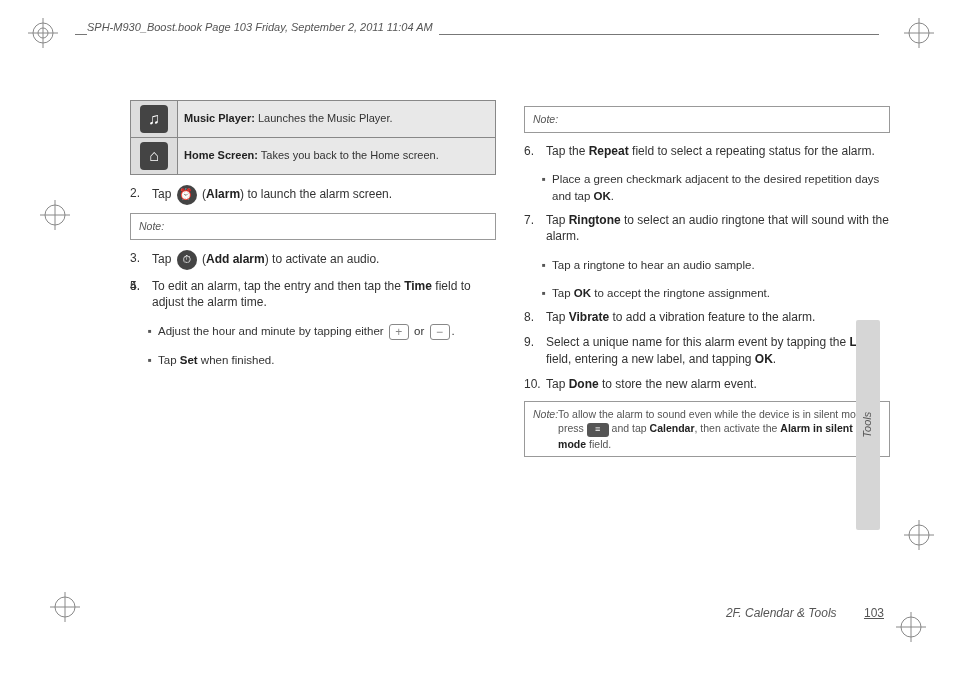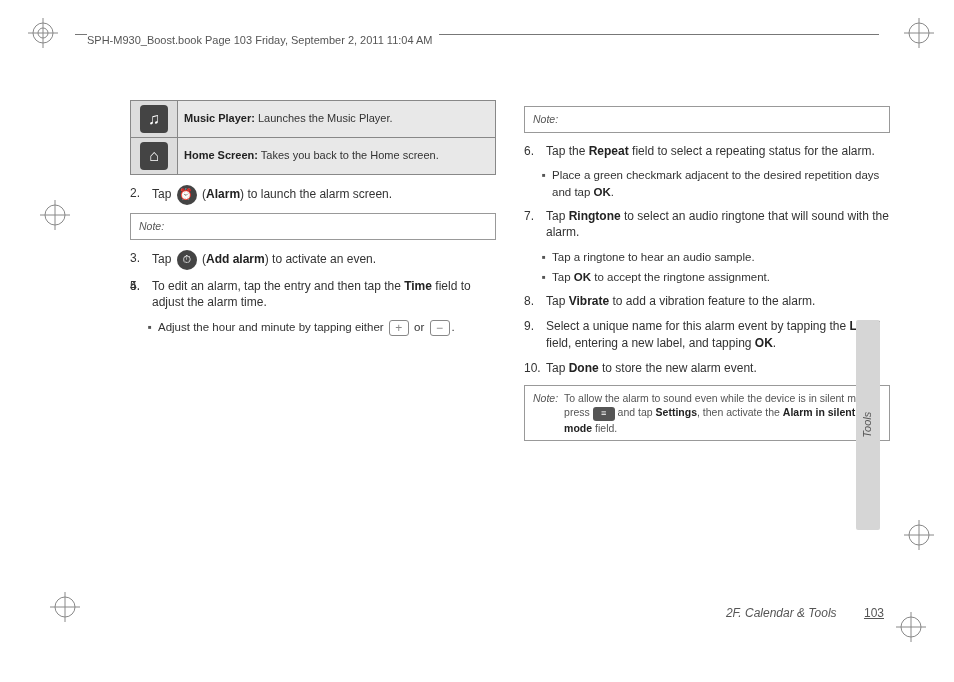--- a/index.html
+++ b/index.html
@@ -26,21 +26,22 @@
   .reg-bl { bottom: 60px; left: 50px; }
   .reg-br { bottom: 40px; right: 28px; }
   .reg-svg { width:30px; height:30px; }
   .header-line {
     position: absolute;
     top: 20px;
     left: 75px;
     right: 75px;
     height: 28px;
     display:flex;
-    align-items:flex-end;
+    align-items:flex-start;
+    font-style:italic;
   }
   .header-bar {
     position:absolute;
     top:14px; left:0; right:0;
     border-top:1px solid #777;
   }
   .header-text {
     font-size: 11px;
     color: #555;
     margin-left: 12px;
@@ -90,30 +91,29 @@
   }
   .desc-cell {
     background:#e8e8e8;
     font-size:11px;
     margin-top:30px;
   }
   .note-box {
     border:1px solid #999;
     padding:5px 8px;
     display:flex;
-    gap:6px;
     font-size:10.5px;
     color:#555;
     margin:6px 0 10px 0;
   }
   .note-label { font-style:italic; flex:0 0 auto; }
   .note-text { flex:1; }
   .step { margin:8px 0; padding-left:22px; position:relative; font-size:12px;}
   .step-num { position:absolute; left:0; top:0; }
-  .sub { margin:4px 0 4px 18px; position:relative; font-size:11.5px; padding-left:10px;}
+  .sub { margin:12px 0 4px 18px; position:relative; font-size:11.5px; padding-left:10px;}
   .sub::before { content:"■"; font-size:6px; position:absolute; left:0; top:4px; color:#555;}
   .inline-icon {
     display:inline-flex;
     width:20px;height:20px;
     background:#444;
     border-radius:50%;
     color:#fff;
     align-items:center;justify-content:center;
     font-size:11px;
     vertical-align:middle;
@@ -211,33 +211,36 @@
       <span class="step-num">2.</span>
       <span>Tap </span><span class="inline-icon">⏰</span><span> (</span><b>Alarm</b><span>) to launch the alarm screen.</span>
     </div>
 
     <div class="note-box">
       <span class="note-label">Note:</span>
     </div>
 
     <div class="step">
       <span class="step-num">3.</span>
-      <span>Tap </span><span class="inline-icon">⏱</span><span> (</span><b>Add alarm</b><span>) to activate an even.</span>
+      <span>Tap </span><span class="inline-icon">⏱</span><span> (</span><b>Add alarm</b><span>) to activate an audio.</span>
     </div>
 
     <div class="step">
       <span class="step-num">4.</span>
     </div>
 
     <div class="step">
       <span class="step-num">5.</span>
       <span>To edit an alarm, tap the entry and then tap the </span><b>Time</b><span> field to adjust the alarm time.</span>
     </div>
     <div class="sub">
       <span>Adjust the hour and minute by tapping either </span><span class="inline-icon sq">+</span><span> or </span><span class="inline-icon sq">−</span><span>.</span>
+    </div>
+    <div class="sub">
+      <span>Tap </span><b>Set</b><span> when finished.</span>
     </div>
   </div>
 
   <div class="col" style="position:relative;">
     <div class="note-box">
       <span class="note-label">Note:</span>
     </div>
 
     <div class="step">
       <span class="step-num">6.</span>
@@ -267,21 +270,21 @@
     </div>
 
     <div class="step">
       <span class="step-num">10.</span>
       <span>Tap </span><b>Done</b><span> to store the new alarm event.</span>
     </div>
 
     <div class="note-box">
       <span class="note-label">Note:</span>
       <span class="note-text">
-        <span>To allow the alarm to sound even while the device is in silent mode, press </span><span class="inline-menu">≡</span><span> and tap </span><b>Settings</b><span>, then activate the </span><b>Alarm in silent mode</b><span> field.</span>
+        <span>To allow the alarm to sound even while the device is in silent mode, press </span><span class="inline-menu">≡</span><span> and tap </span><b>Calendar</b><span>, then activate the </span><b>Alarm in silent mode</b><span> field.</span>
       </span>
     </div>
 
     <div class="side-tab">
       <span>Tools</span>
     </div>
   </div>
 </div>
 
 <div class="footer">

